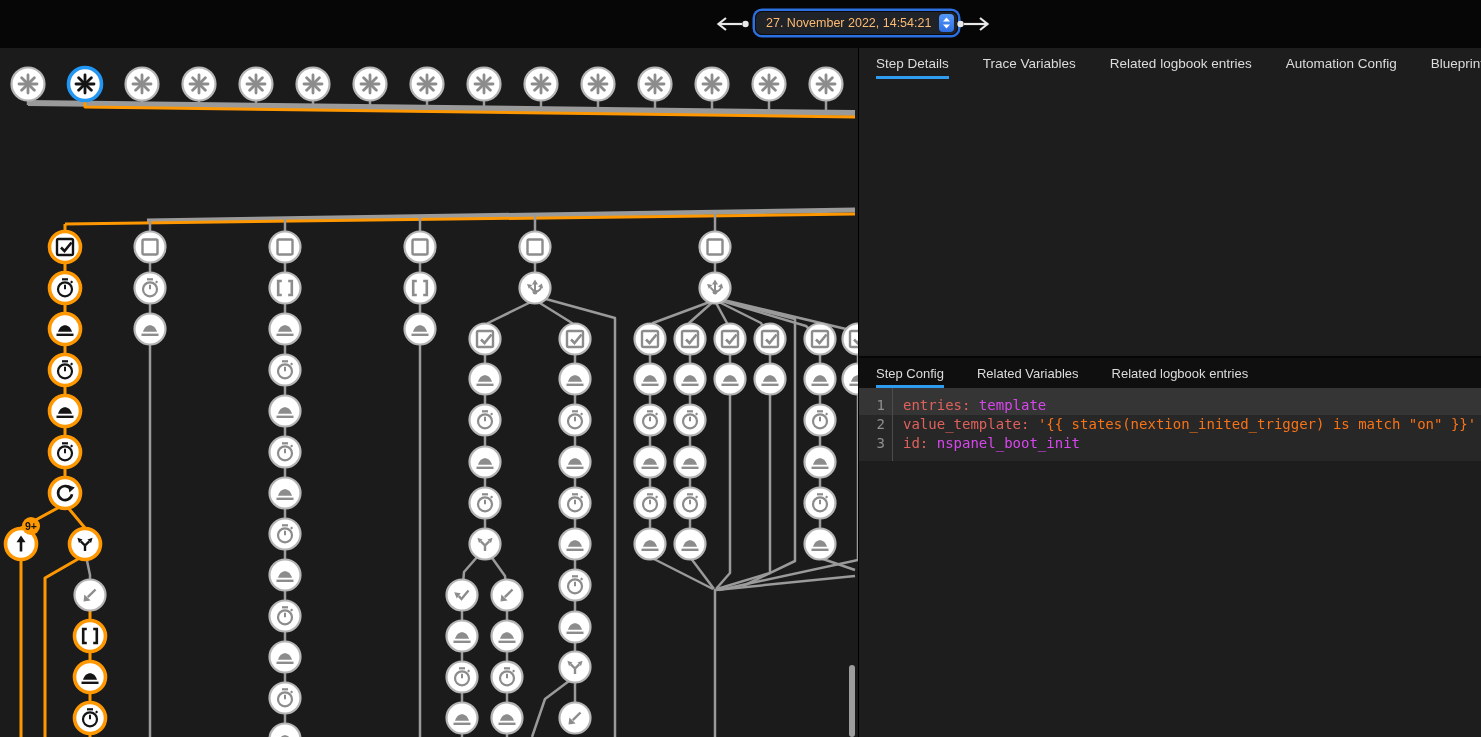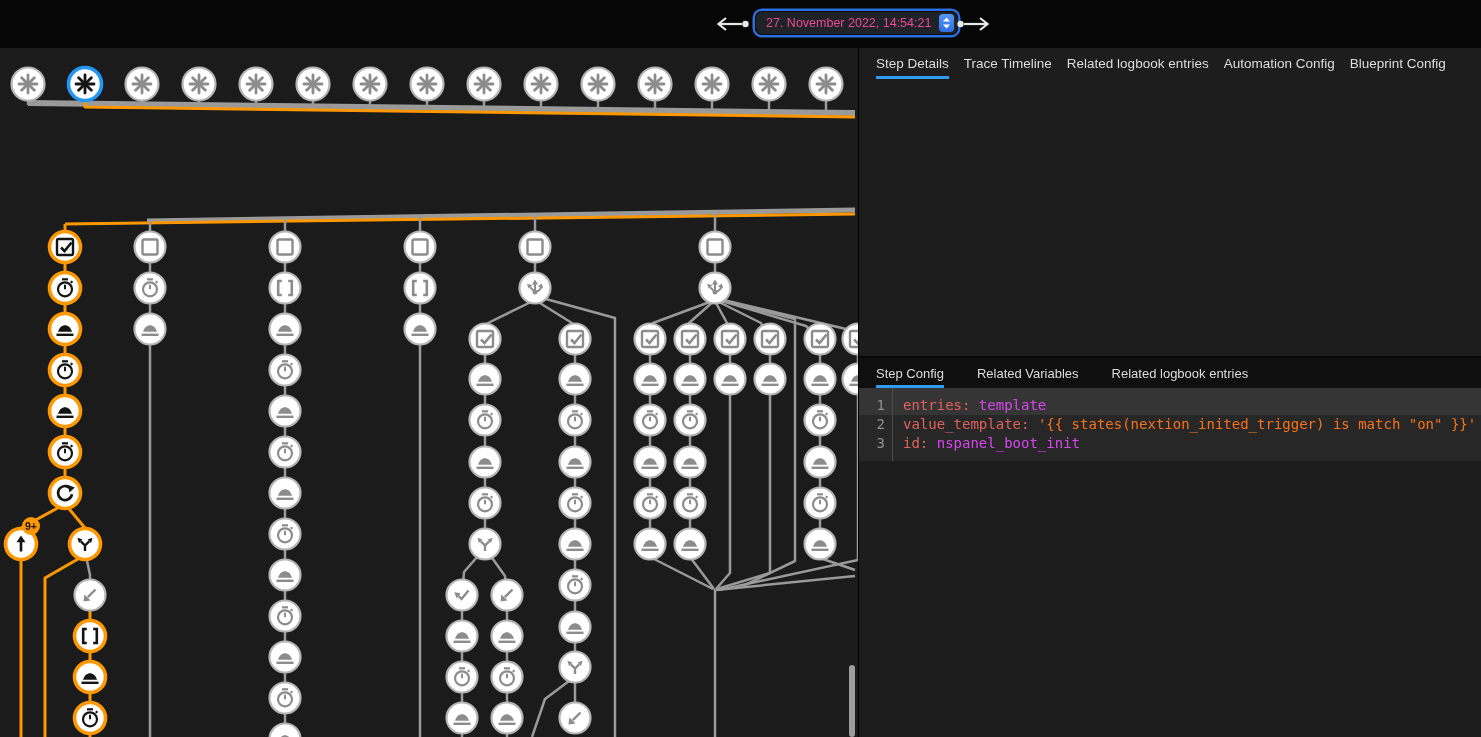--- a/index.html
+++ b/index.html
@@ -1,30 +1,30 @@
 <!DOCTYPE html>
 <html><head>
 <meta charset="utf-8">
 <style>
   html,body{margin:0;padding:0;width:1481px;height:737px;overflow:hidden;background:#000;
     font-family:"Liberation Sans","DejaVu Sans",sans-serif;-webkit-font-smoothing:antialiased;}
   
   .topbar{position:absolute;top:0;left:0;right:0;height:48px;background:#060606;z-index:9;}
   .nav-ico{position:absolute;top:16px;cursor:pointer;}
   .picker{position:absolute;left:755px;top:11px;height:24px;display:flex;align-items:center;gap:8px;
-    padding:0 4px 0 11px;background:#1f2226;border-radius:7px;color:#ec4899;font-size:12.5px;
+    padding:0 4px 0 11px;background:#1f2226;border-radius:7px;color:#fdba74;font-size:12.5px;
     box-shadow:0 0 0 2.5px #2b6fe0, inset 0 0 0 1px #0b0b0b;cursor:pointer;}
   .stepper{width:15px;height:18px;background:linear-gradient(#5598f8,#2e6ee4);border-radius:4px;
     display:flex;align-items:center;justify-content:center;flex:none;}
   
   .graph-area{position:absolute;top:48px;left:0;width:858px;bottom:0;background:#1b1b1b;overflow:hidden;}
   .scroll-thumb{position:absolute;left:849px;top:617px;width:6px;height:72px;background:#9d9d9d;border-radius:3px;}
   
   .panel{position:absolute;top:48px;left:858px;right:0;bottom:0;background:#1d1d1d;border-left:1px solid #000;}
-  .tabs{display:flex;gap:15px;padding-left:17px;height:31px;align-items:stretch;}
+  .tabs{display:flex;gap:34px;padding-left:17px;height:31px;align-items:stretch;}
   .tab{font-size:13.5px;color:#dcdcdc;display:flex;align-items:center;padding-top:3px;
     border-bottom:3px solid transparent;box-sizing:border-box;cursor:pointer;white-space:nowrap;}
   .tab.active{border-bottom-color:#2f9cf0;}
   .executed{margin:17px 0 0 18px;font-size:15.5px;color:#ececec;}
   .bottom-section{position:absolute;left:0;right:0;top:308px;bottom:0;background:#1d1d1d;border-top:2px solid #060606;}
   .bottom-strip{background:#0f0f0f;height:30px;}
   .bottom-strip .tabs{gap:33px;height:30px;}
   .bottom-strip .tab{font-size:13px;}
   .editor{background:#272727;font-family:"DejaVu Sans Mono","Liberation Mono",monospace;
     font-size:14px;line-height:19px;color:#e8e8e6;}
@@ -709,21 +709,21 @@
   <svg class="nav-ico" style="left:956px" width="36" height="16">
     <circle cx="4.5" cy="8" r="3.2" fill="#e8e8e8"></circle>
     <line x1="8" y1="8" x2="32" y2="8" stroke="#e8e8e8" stroke-width="2.2"></line>
     <path d="M24,2 L31.5,8 L24,14" fill="none" stroke="#e8e8e8" stroke-width="2.2"></path>
   </svg>
 </div>
 
 <div class="panel">
   <div class="tabs" id="top-tabs">
       <div class="tab active">Step Details</div>
-      <div class="tab">Trace Timeline</div>
+      <div class="tab">Trace Variables</div>
       <div class="tab">Related logbook entries</div>
       <div class="tab">Automation Config</div>
       <div class="tab">Blueprint Config</div>
     </div>
   <div class="bottom-section">
     <div class="bottom-strip">
       <div class="tabs" id="bottom-tabs">
           <div class="tab active">Step Config</div>
           <div class="tab">Related Variables</div>
           <div class="tab">Related logbook entries</div>

